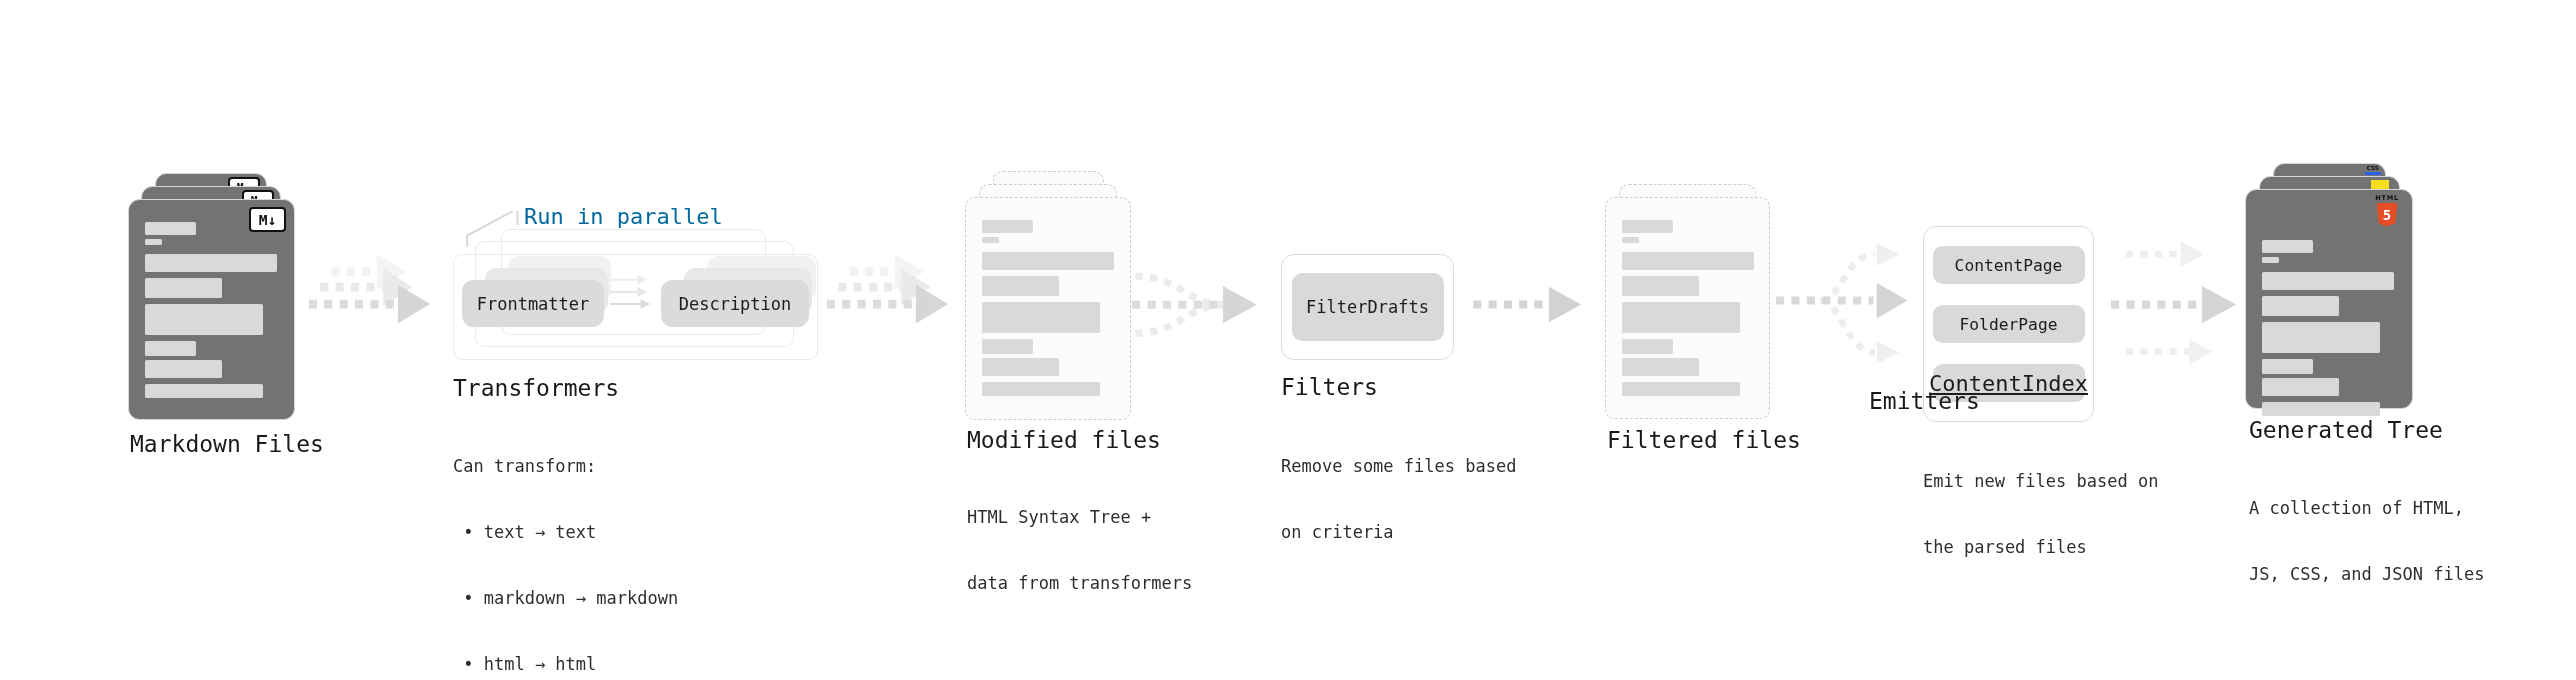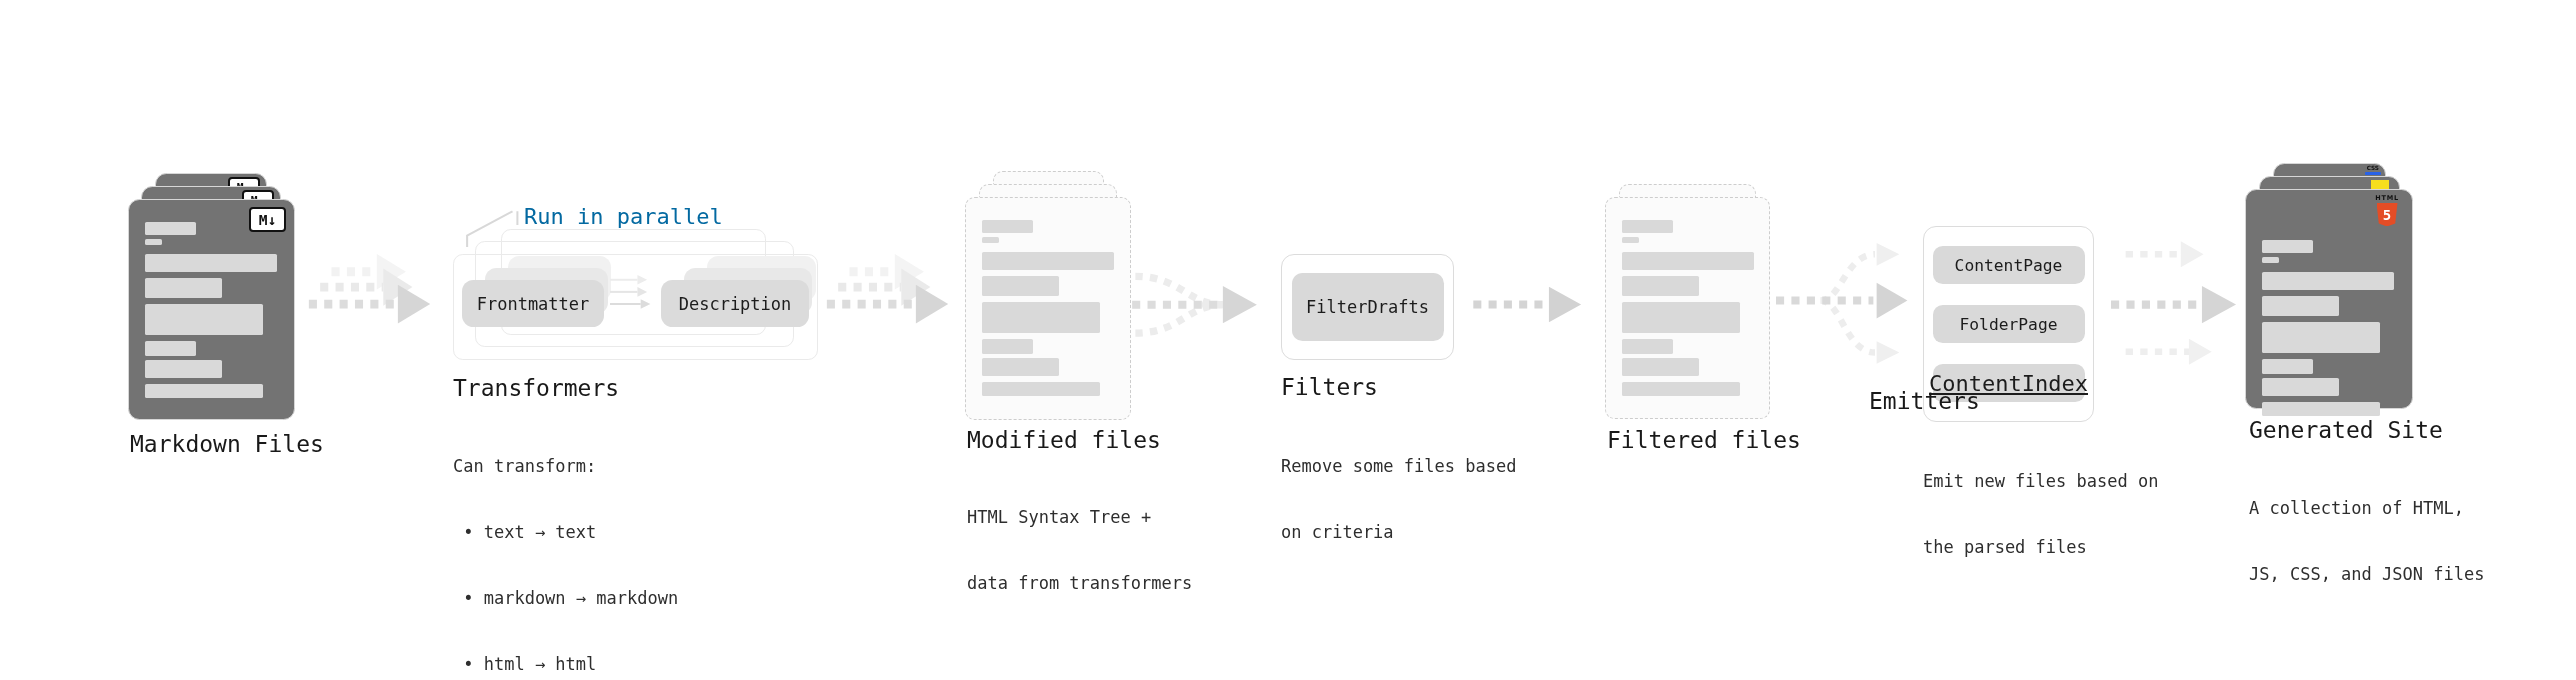--- a/index.html
+++ b/index.html
@@ -246,18 +246,18 @@
       <div class="skel-bar" style="width: 51px; height: 13px; margin-top: 0px;"></div>
       <div class="skel-bar" style="width: 17px; height: 5.7px; margin-top: 4.1px;"></div>
       <div class="skel-bar" style="width: 132px; height: 18px; margin-top: 9px;"></div>
       <div class="skel-bar" style="width: 77px; height: 19.5px; margin-top: 6.5px;"></div>
       <div class="skel-bar" style="width: 118px; height: 31px; margin-top: 6.5px;"></div>
       <div class="skel-bar" style="width: 51px; height: 14.6px; margin-top: 5.7px;"></div>
       <div class="skel-bar" style="width: 77px; height: 18.7px; margin-top: 4.1px;"></div>
       <div class="skel-bar" style="width: 118px; height: 14px; margin-top: 5.7px;"></div>
     </div>
 </div>
-<div class="stage-title" style="left:2249px;top:417px;">Generated Site</div>
+<div class="stage-title" style="left:2249px;top:417px;">Generated Tree</div>
 <div class="stage-desc" style="left:2249px;top:453px;">
   <div>A collection of HTML,</div>
   <div>JS, CSS, and JSON files</div>
 </div>
 
 
 </body></html>

